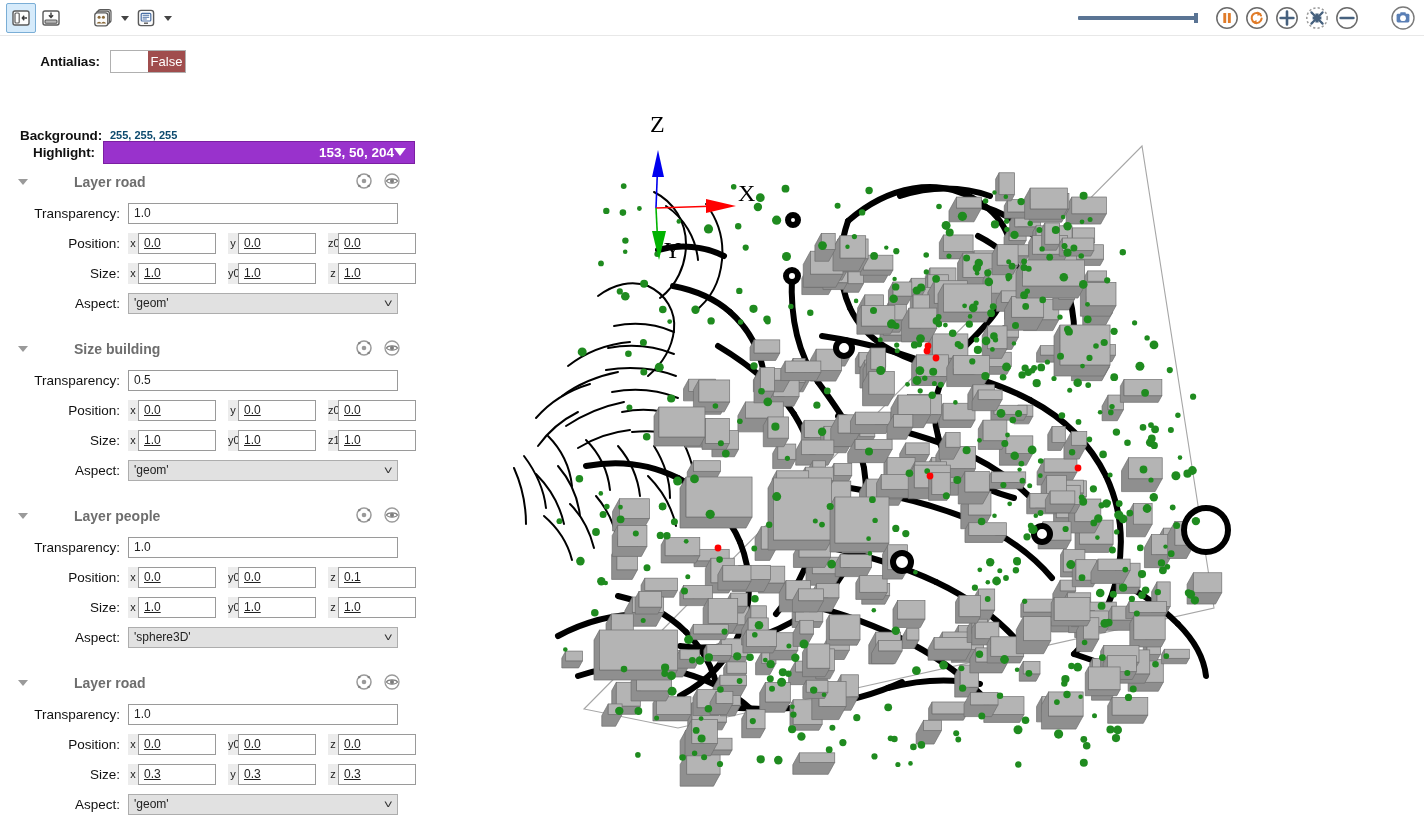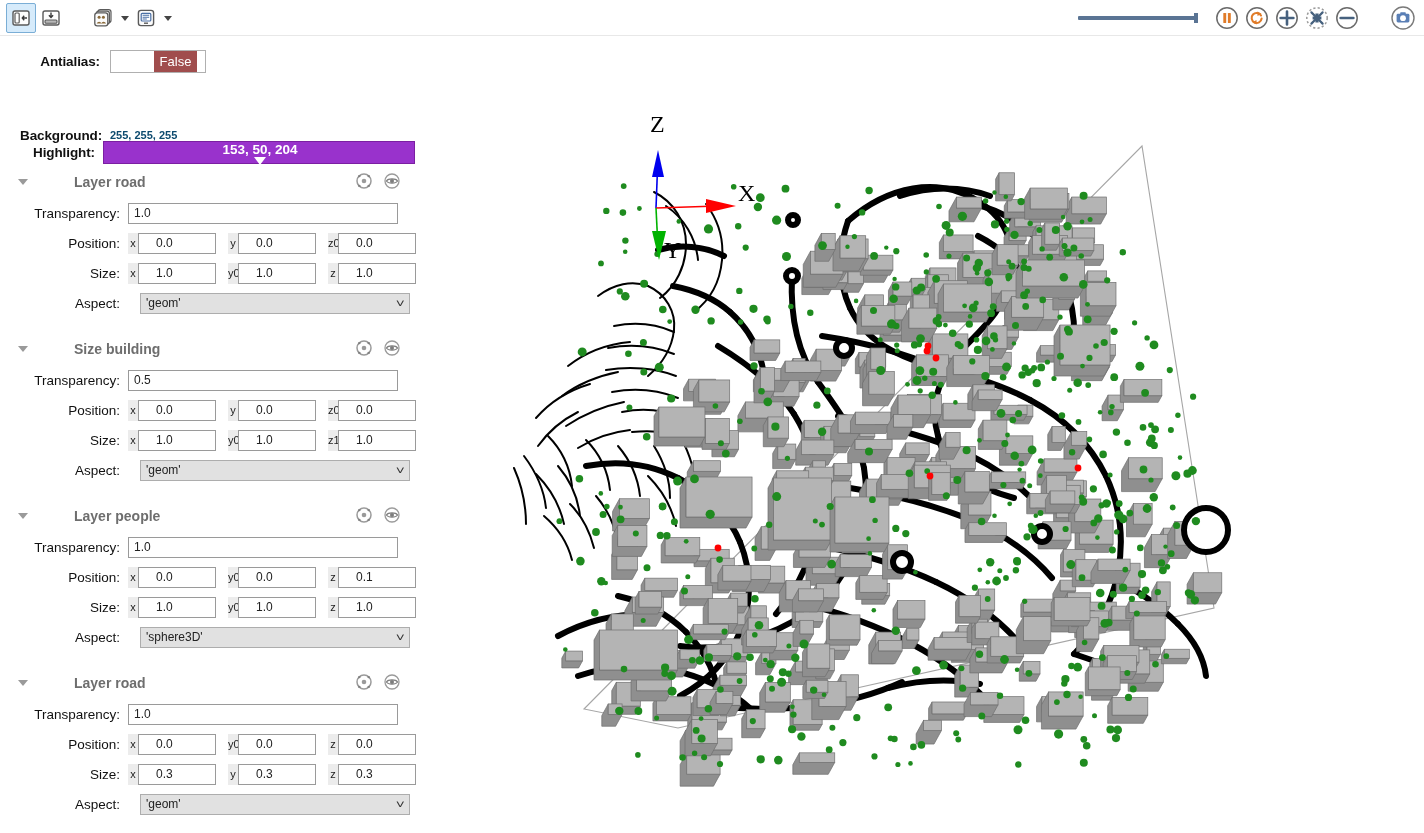--- a/index.html
+++ b/index.html
@@ -55,45 +55,45 @@
   .row { display:flex; align-items:center; }
   .lbl {
     font-weight: bold; font-size: 13.5px; color:#111;
     text-align:right; letter-spacing: -0.1px; padding-left: 20px;
   }
 
   
   #row-antialias { position:absolute; left:0; top:13px; width:418px; height:24px; }
   #row-antialias .lbl { width:100px; }
   .toggle {
-    margin-left:10px; width: 96px; height:23px; display:flex; border:1px solid #b0b0b0;
+    margin-left:10px; width: 76px; height:23px; display:flex; border:1px solid #b0b0b0;
     cursor:pointer;
+    justify-content:space-between;
   }
   .toggle .knob { width: 43px; background:#ffffff; }
   .toggle .state {
     width: 43px; background:#a04d4d; color:#fff; font-size:13px;
     display:flex; align-items:center; justify-content:center;
   }
 
   
   #row-background { position:absolute; left:0; top:88px; width:418px; height:22px; }
   #row-background .lbl { width:100px; }
   #row-background .val { margin-left:10px; font-weight:bold; font-size:11px; color:#0c4a6e;text-align:center; }
 
   
   #row-highlight { position:absolute; left:0; top:104px; width:418px; height:24px; }
   #row-highlight .lbl { width:95px; }
   .colorcombo {
     margin-left:8px; width:312px; height:23px;
-    display:flex; align-items:center; justify-content:space-between;
+    display:flex; align-items:center; justify-content:flex-end;
     padding: 0 8px 0 10px;
     color:#ffffff; font-weight:bold; font-size:13.5px;
     border: 1px solid #7b1fa2;
     cursor:pointer;
-    flex-direction:column;
   }
   .colorcombo .cc-caret { width:0;height:0;border-left:6px solid transparent;border-right:6px solid transparent;border-top:8px solid #fff; }
 
   
   .layer { position:absolute; left:0; width:418px; }
   .layer-head { position:relative; height:24px; display:flex; align-items:center;gap:36px; }
   .layer-arrow {
     margin-left:18px; width:0;height:0;
     border-left:5px solid transparent; border-right:5px solid transparent;
     border-top:6px solid #9a9a9a; cursor:pointer;
@@ -112,26 +112,26 @@
     font-size:12px; color:#222; padding-left:5px; display:flex; align-items:center;
   }
 
   .triple { margin-left:8px; display:flex; align-items:center; }
   .sub {
     font-size:11px; color:#222; background:#ececec; width:10px; text-align:center;
     display:inline-block; line-height:21px; height:21px;
   }
   .numfield {
     width:78px; height:21px; border:1px solid #9a9a9a; background:#fff;
-    font-size:12px; color:#222; padding-left:17px; display:flex; align-items:center;
+    font-size:12px; color:#222; padding-left:5px; display:flex; align-items:center;text-decoration:underline;
   }
   .trip-gap { width: 12px; }
 
   .combo {
-    margin-left:20px; width:270px; height:21px; border:1px solid #adadad; background:#e1e1e1;
+    margin-left:8px; width:270px; height:21px; border:1px solid #adadad; background:#e1e1e1;
     font-size:12px; color:#222; padding-left:5px; padding-right:6px;
     display:flex; align-items:center; justify-content:space-between; cursor:pointer;
   }
   .combo .ch { font-size:11px; color:#333; transform: scaleX(1.4); }
 
   
   #map {
     position:absolute; left:418px; top:36px; width:1006px; height:797px;
     background:#ffffff; overflow:hidden;
   }

